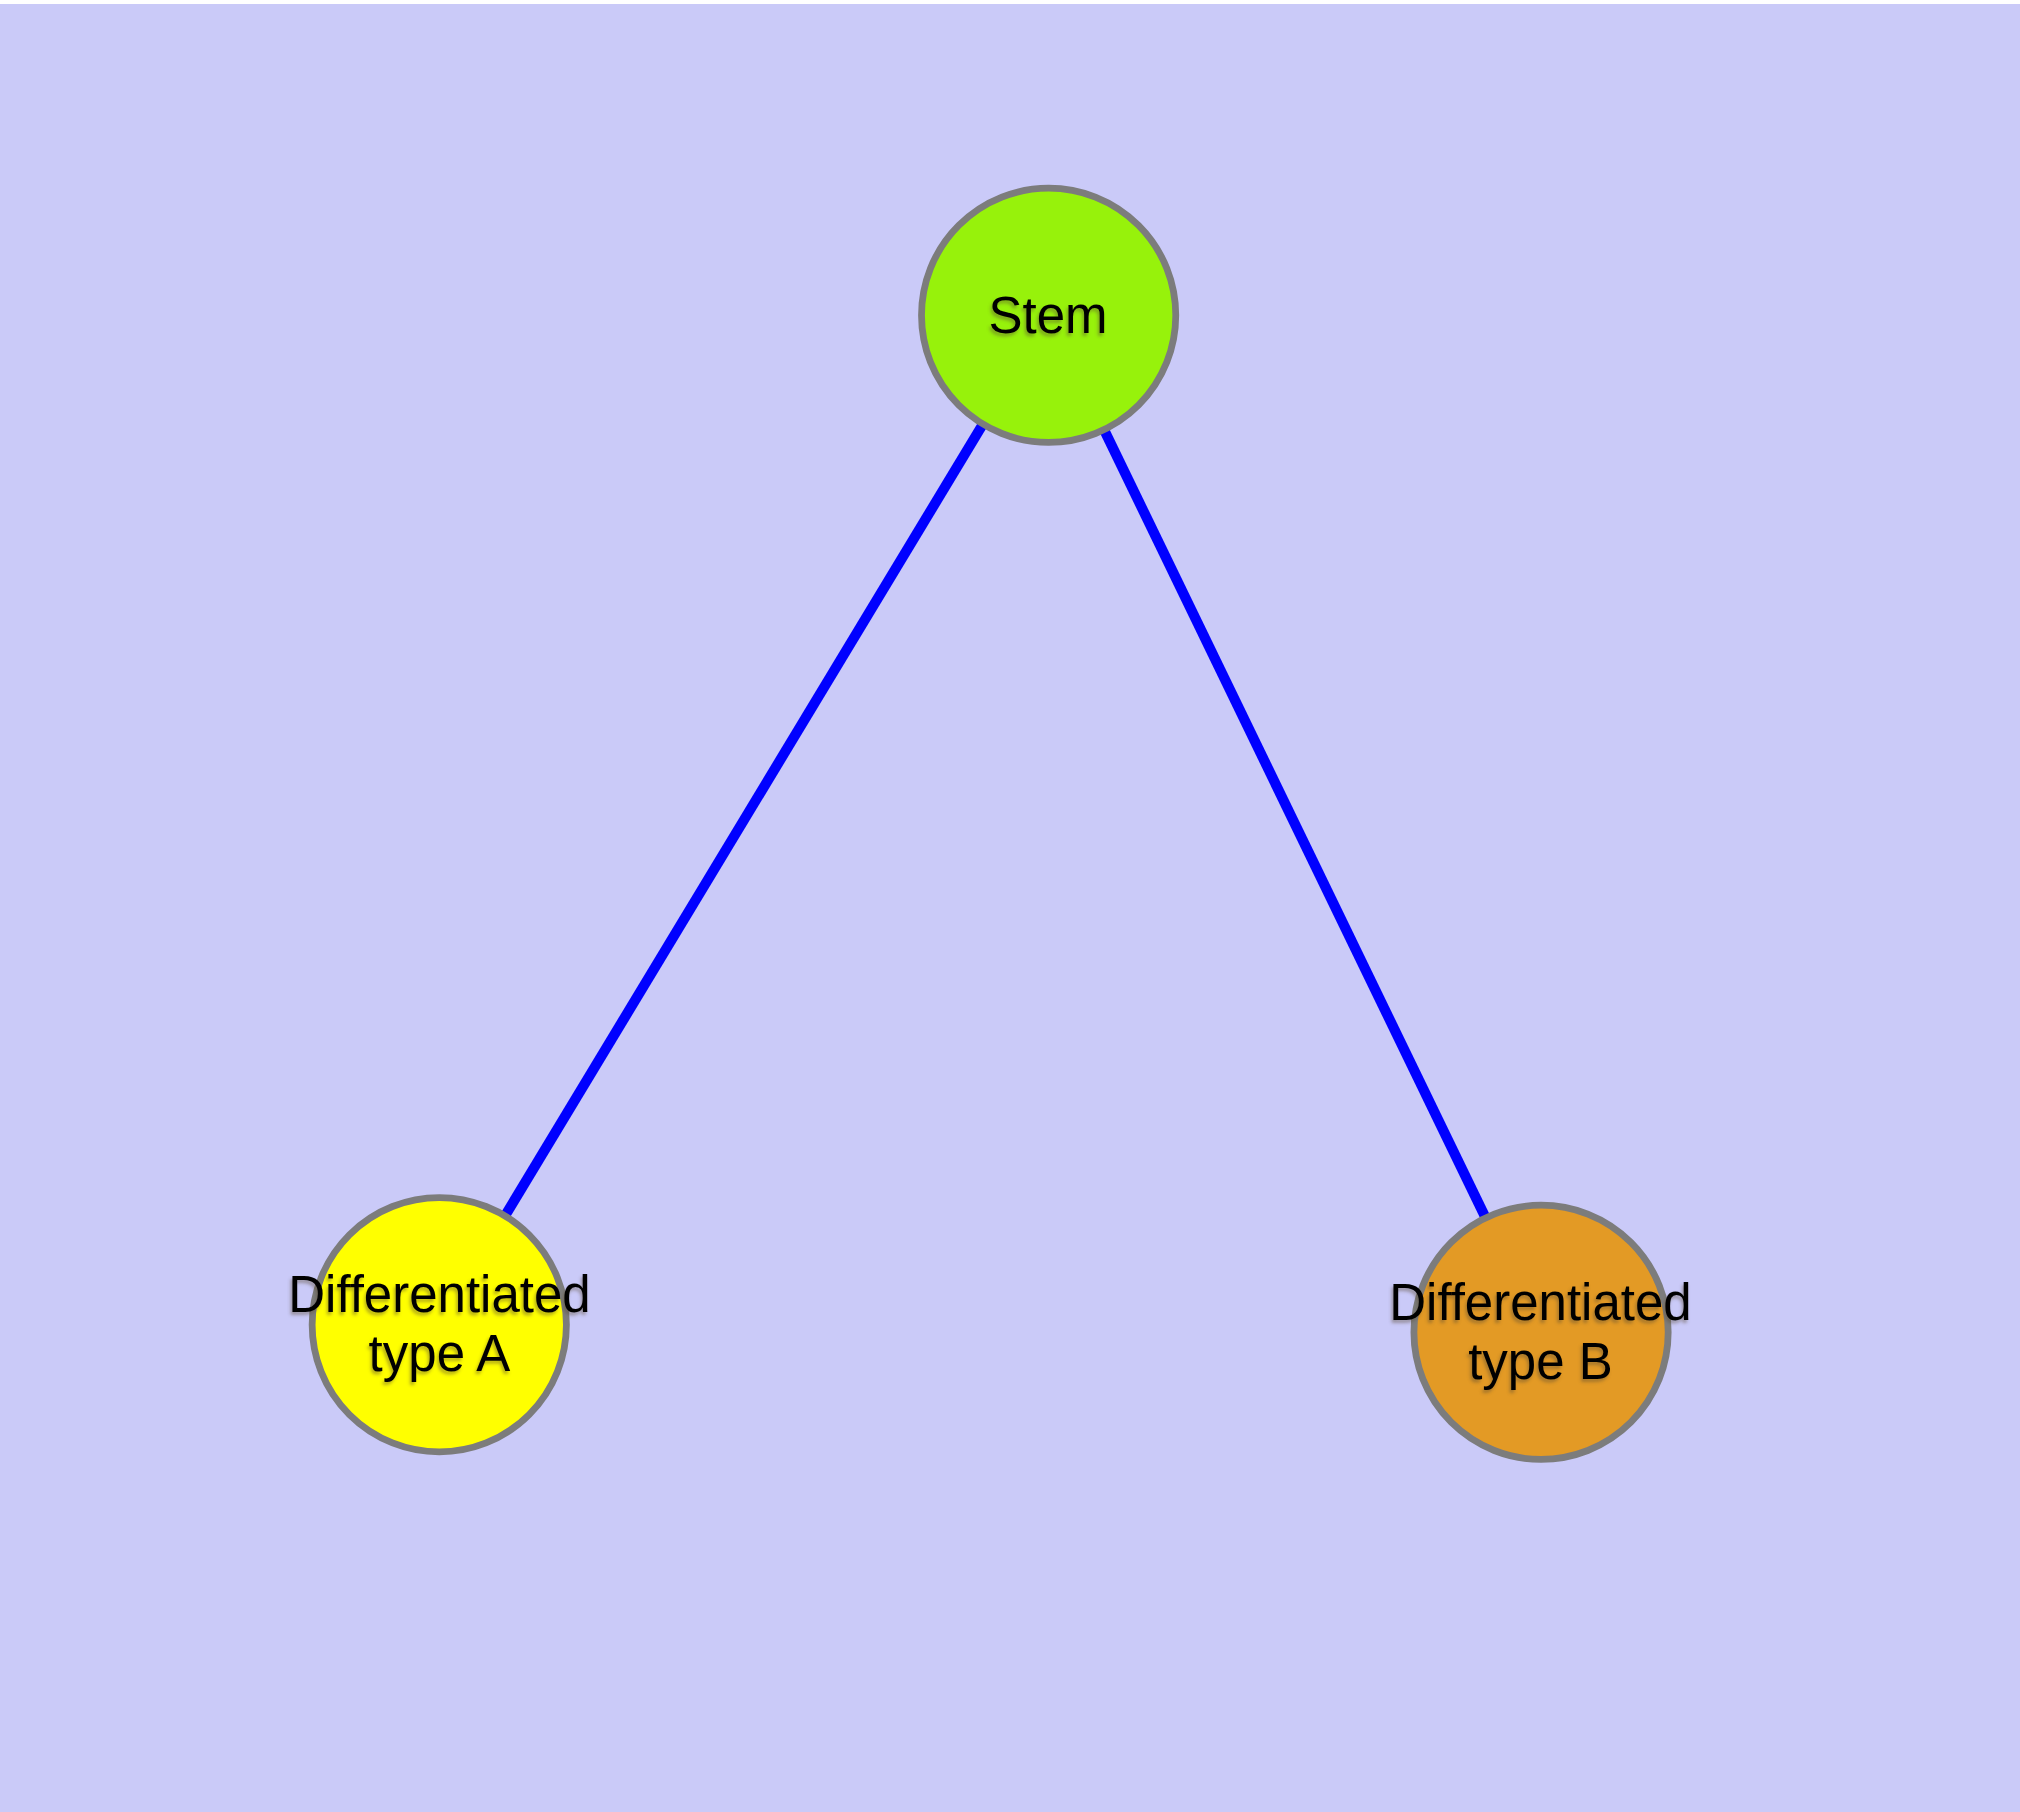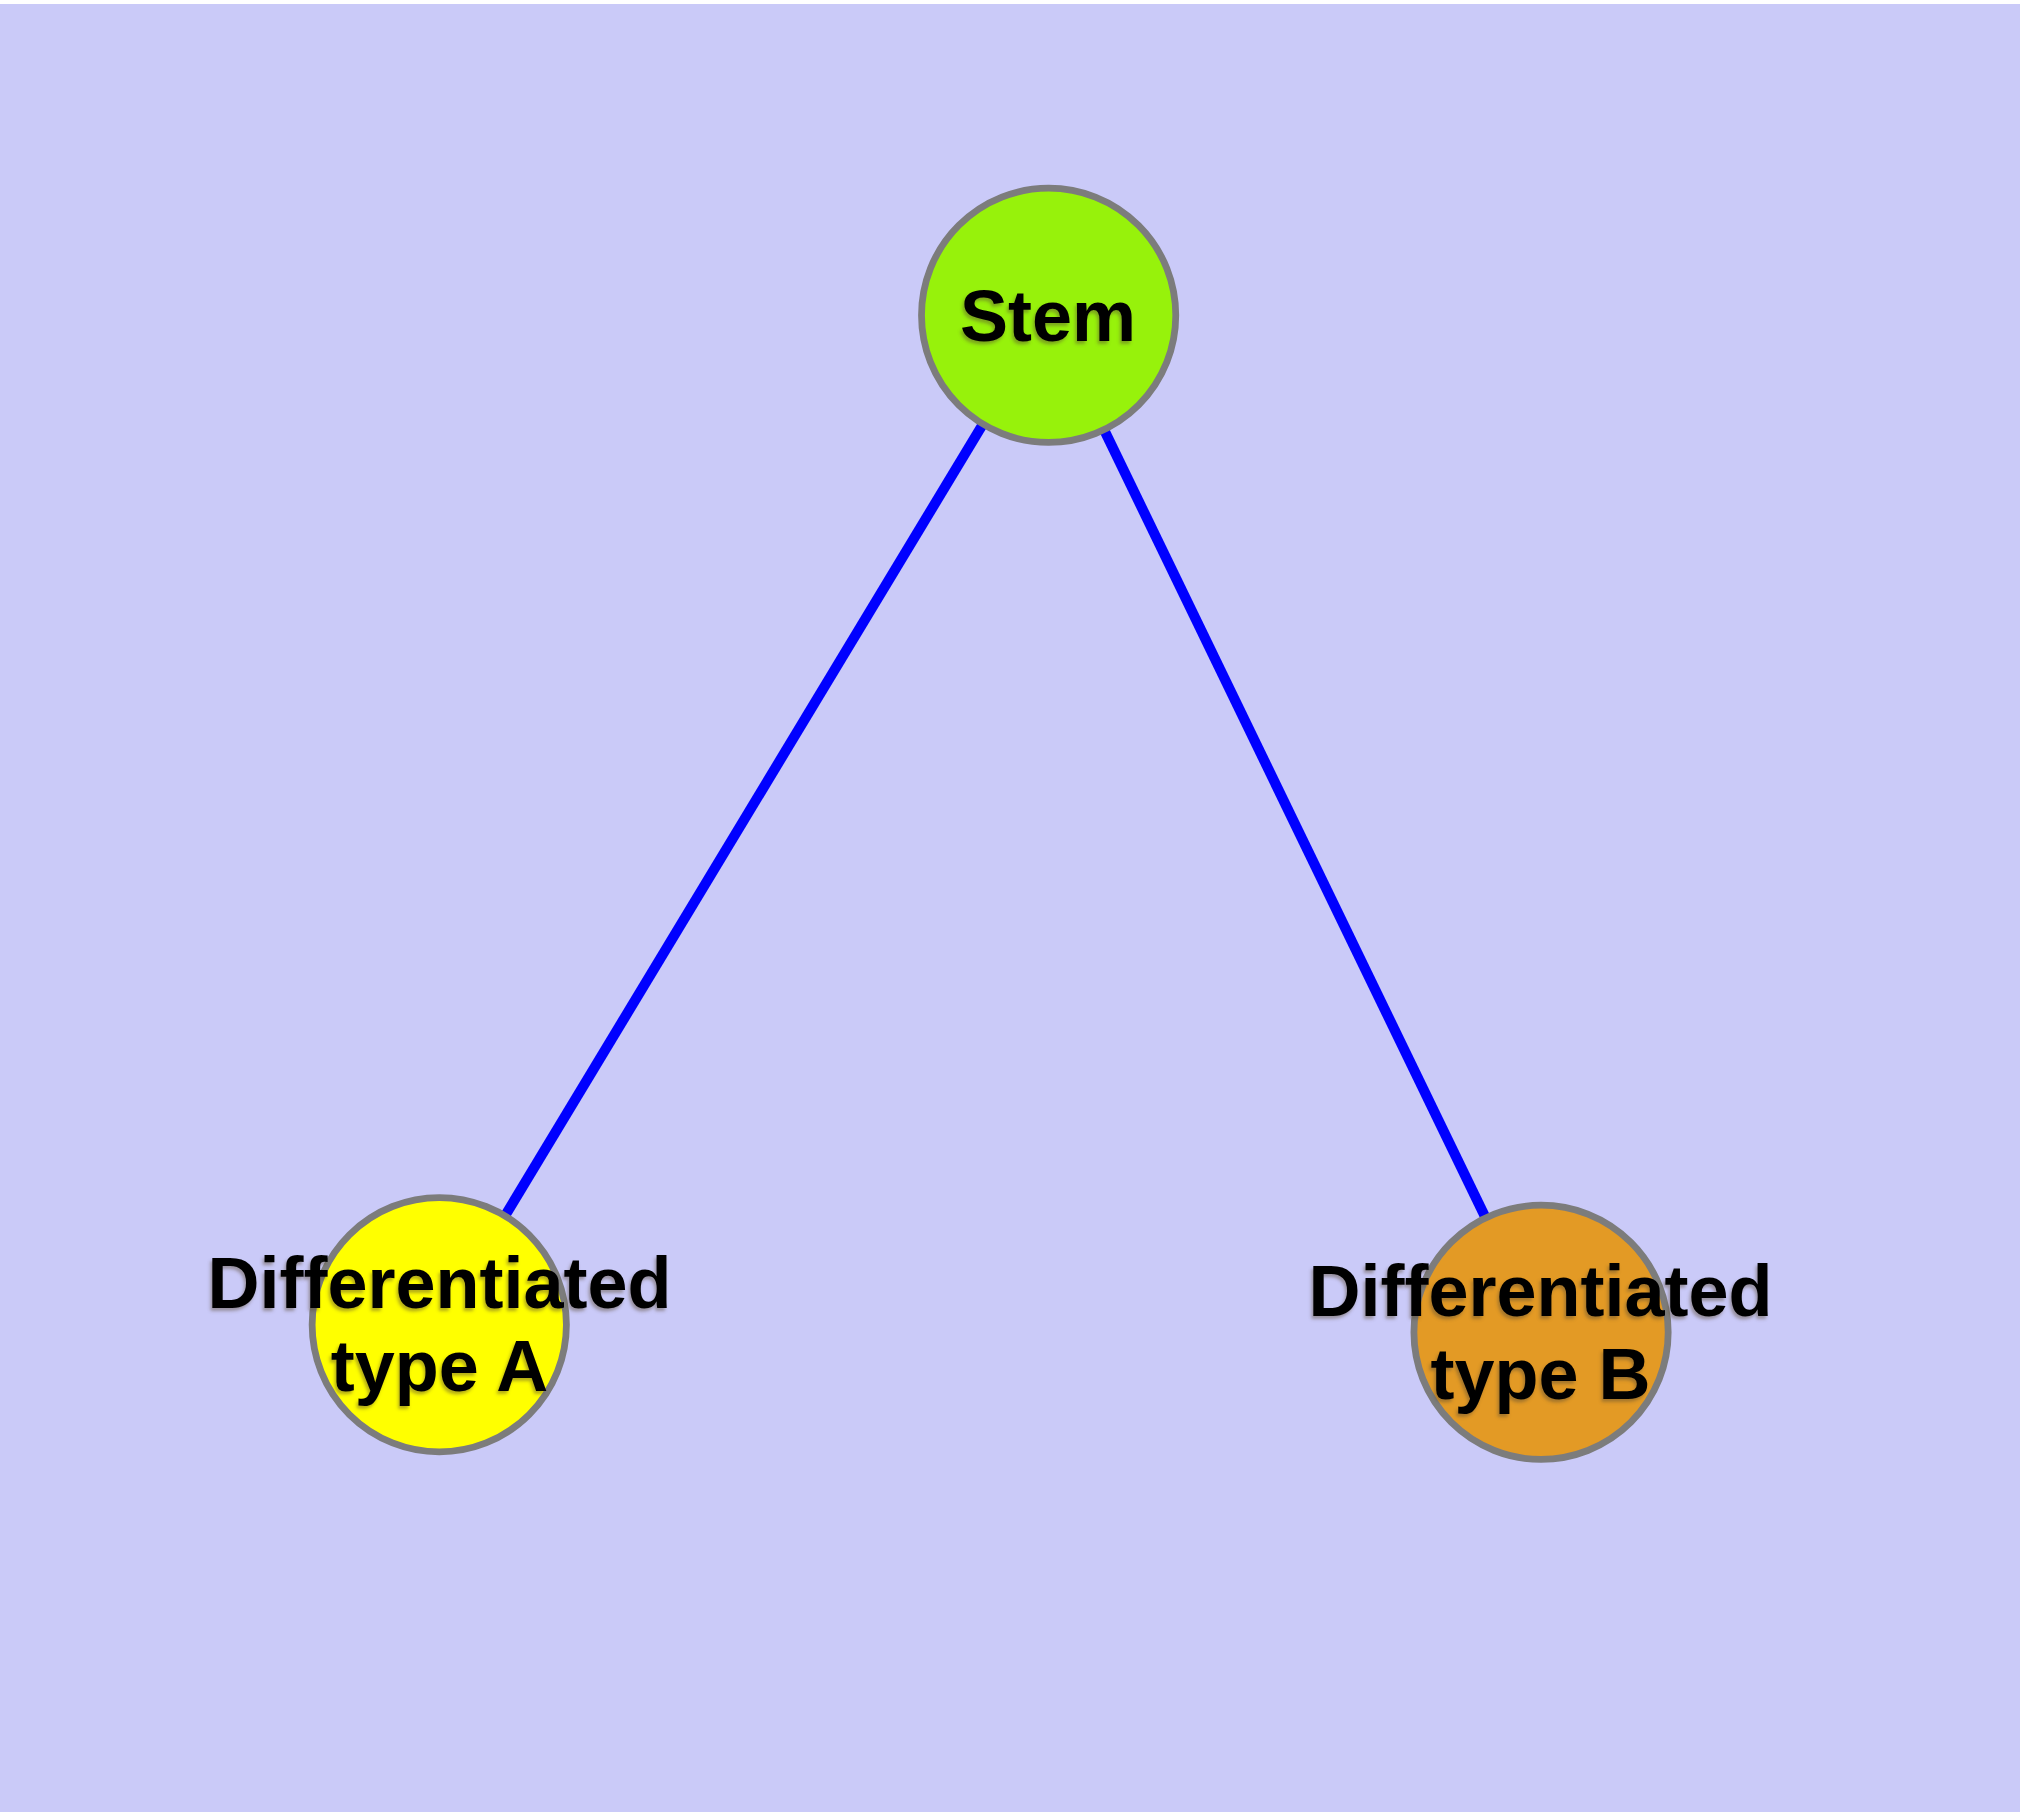--- a/index.html
+++ b/index.html
@@ -28,23 +28,23 @@
     left: 0; top: 0;
     width: 2021px;
     height: 1812px;
   }
   .node-label {
     position: absolute;
     display: flex;
     align-items: center;
     justify-content: center;
     text-align: center;
-    font-weight: bold;
+    font-weight: normal;
     color: #000000;
-    font-size: 72px;
+    font-size: 51px;
     line-height: 1.15;
     white-space: pre-line;
     text-shadow: -1.7px 2.5px 3.4px rgba(90, 75, 50, 0.45);
     pointer-events: none;
   }
   .label-stem  { left:  709px; top:  231px; width: 678px; height: 170px; }
   .label-a     { left:   58px; top: 1189px; width: 763px; height: 271px; }
   .label-b     { left: 1159px; top: 1197px; width: 763px; height: 271px; }
 </style>
 </head>

